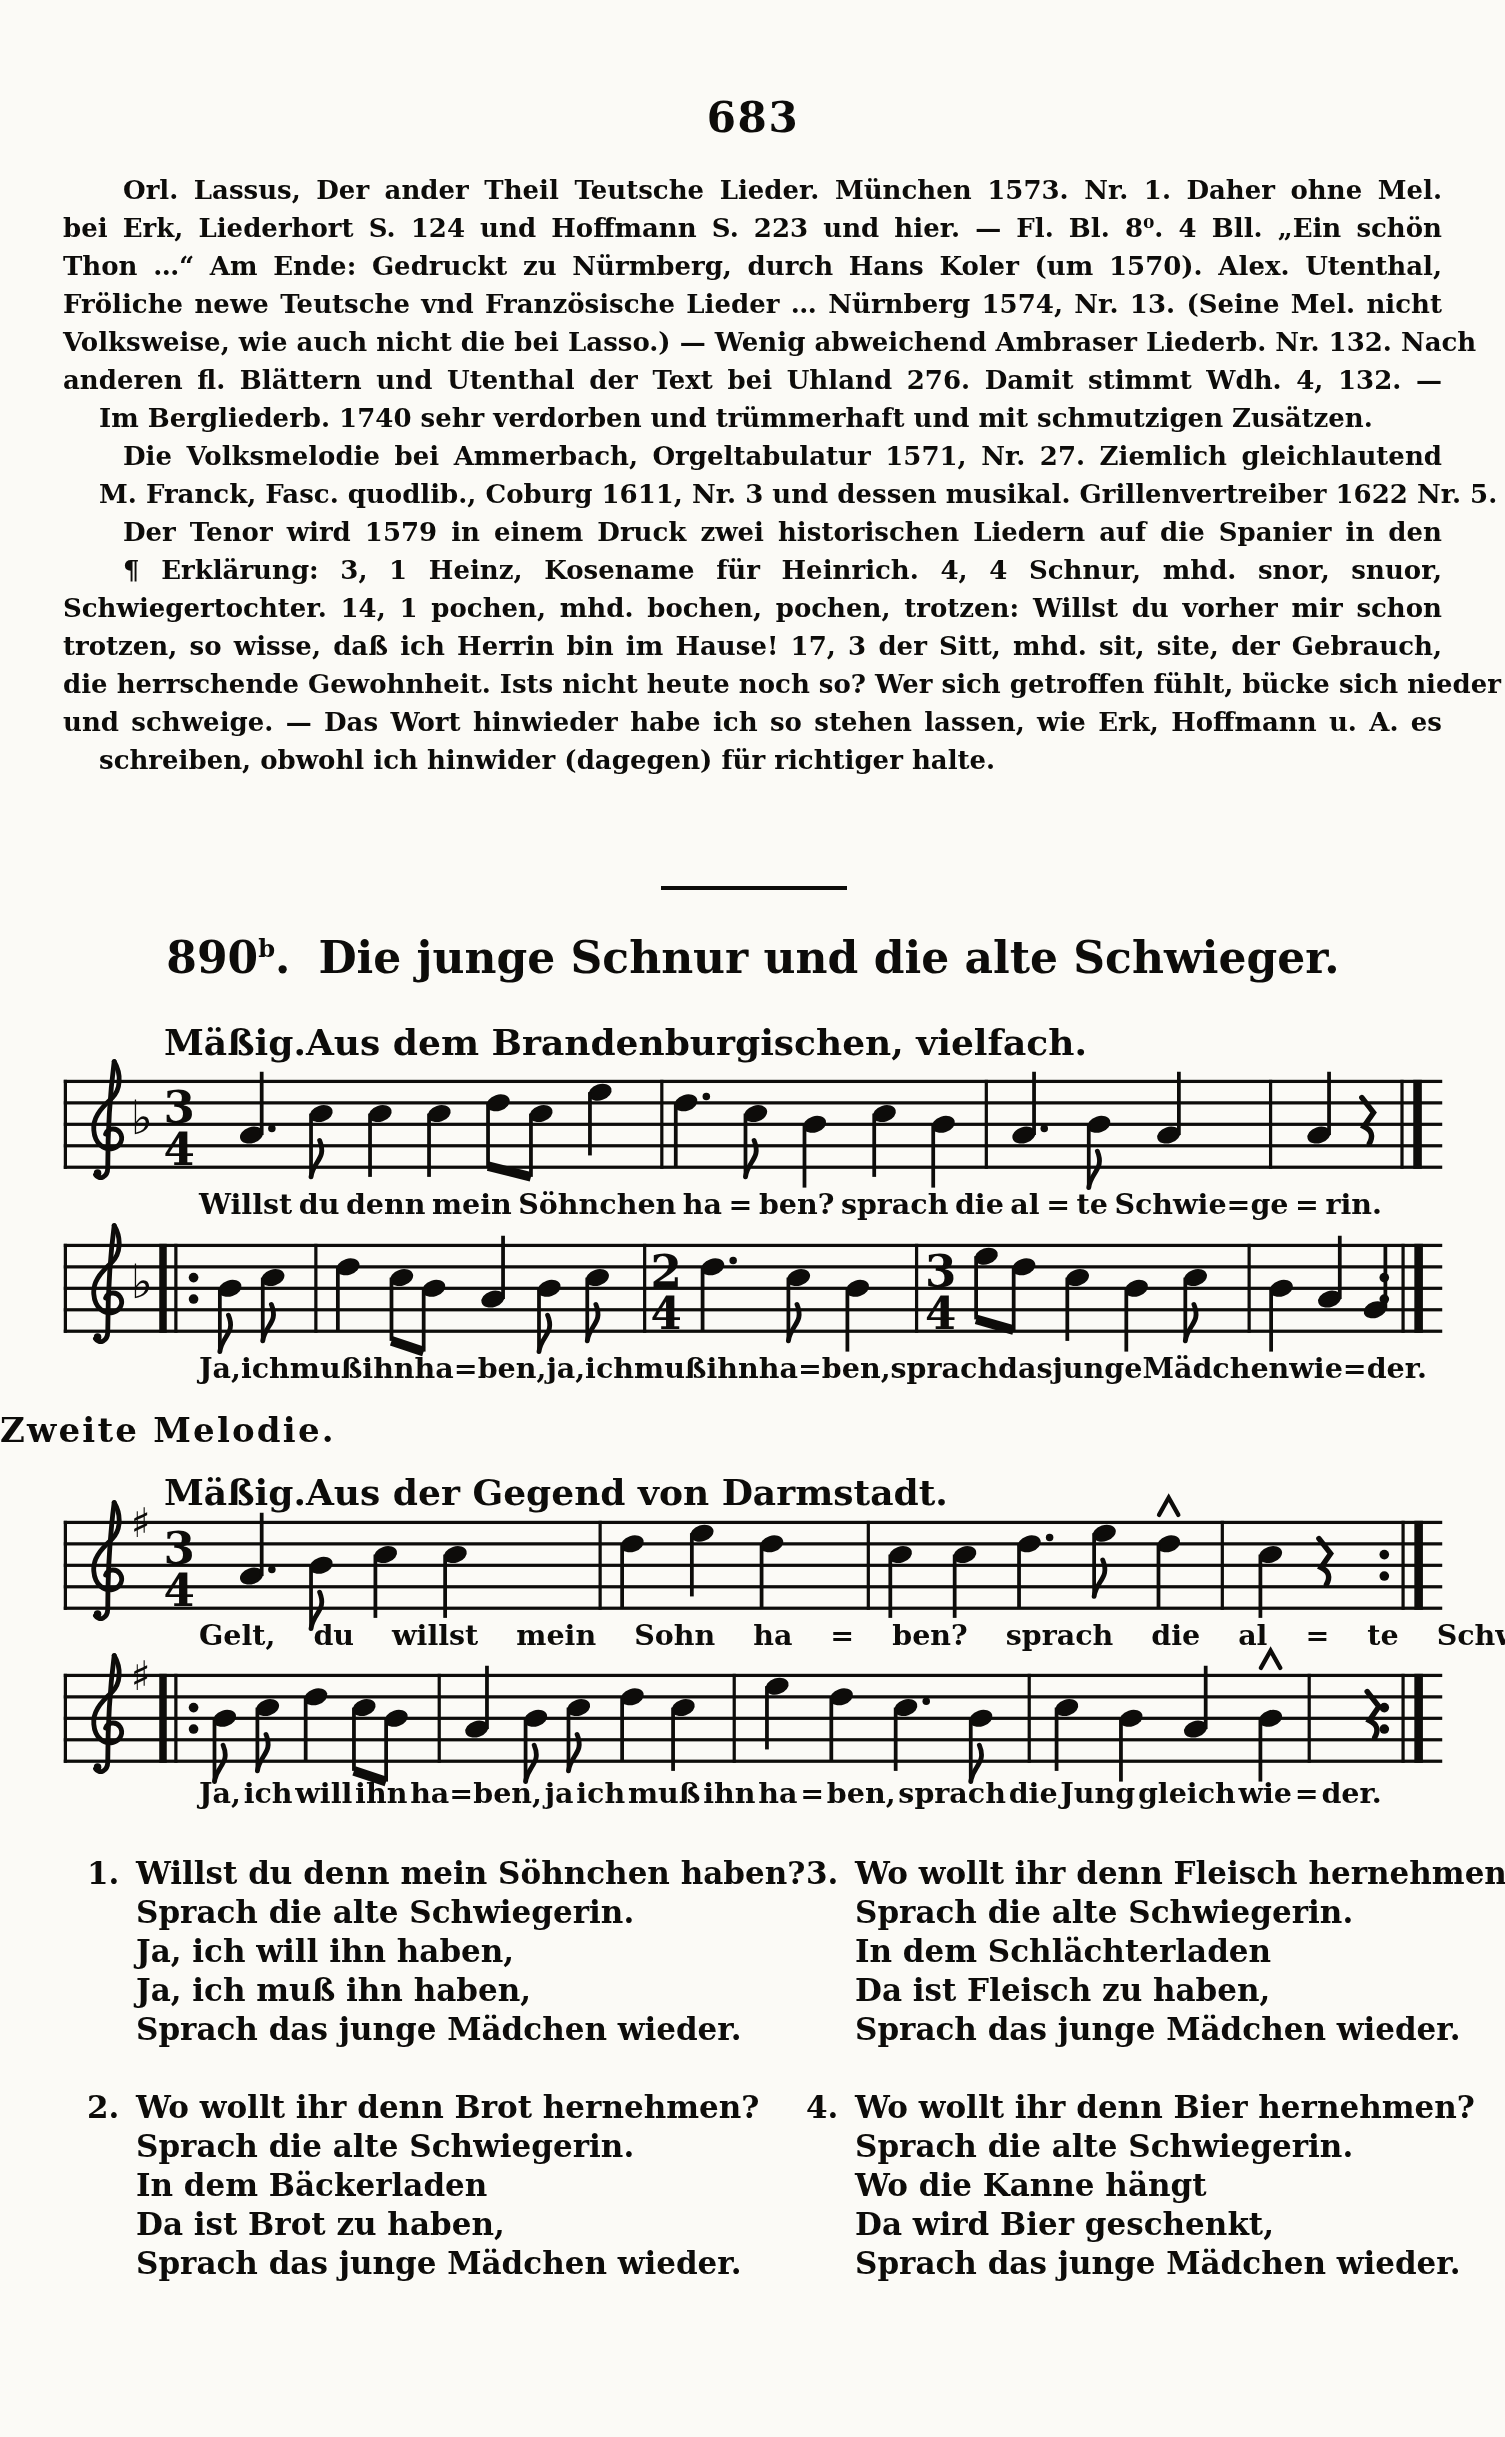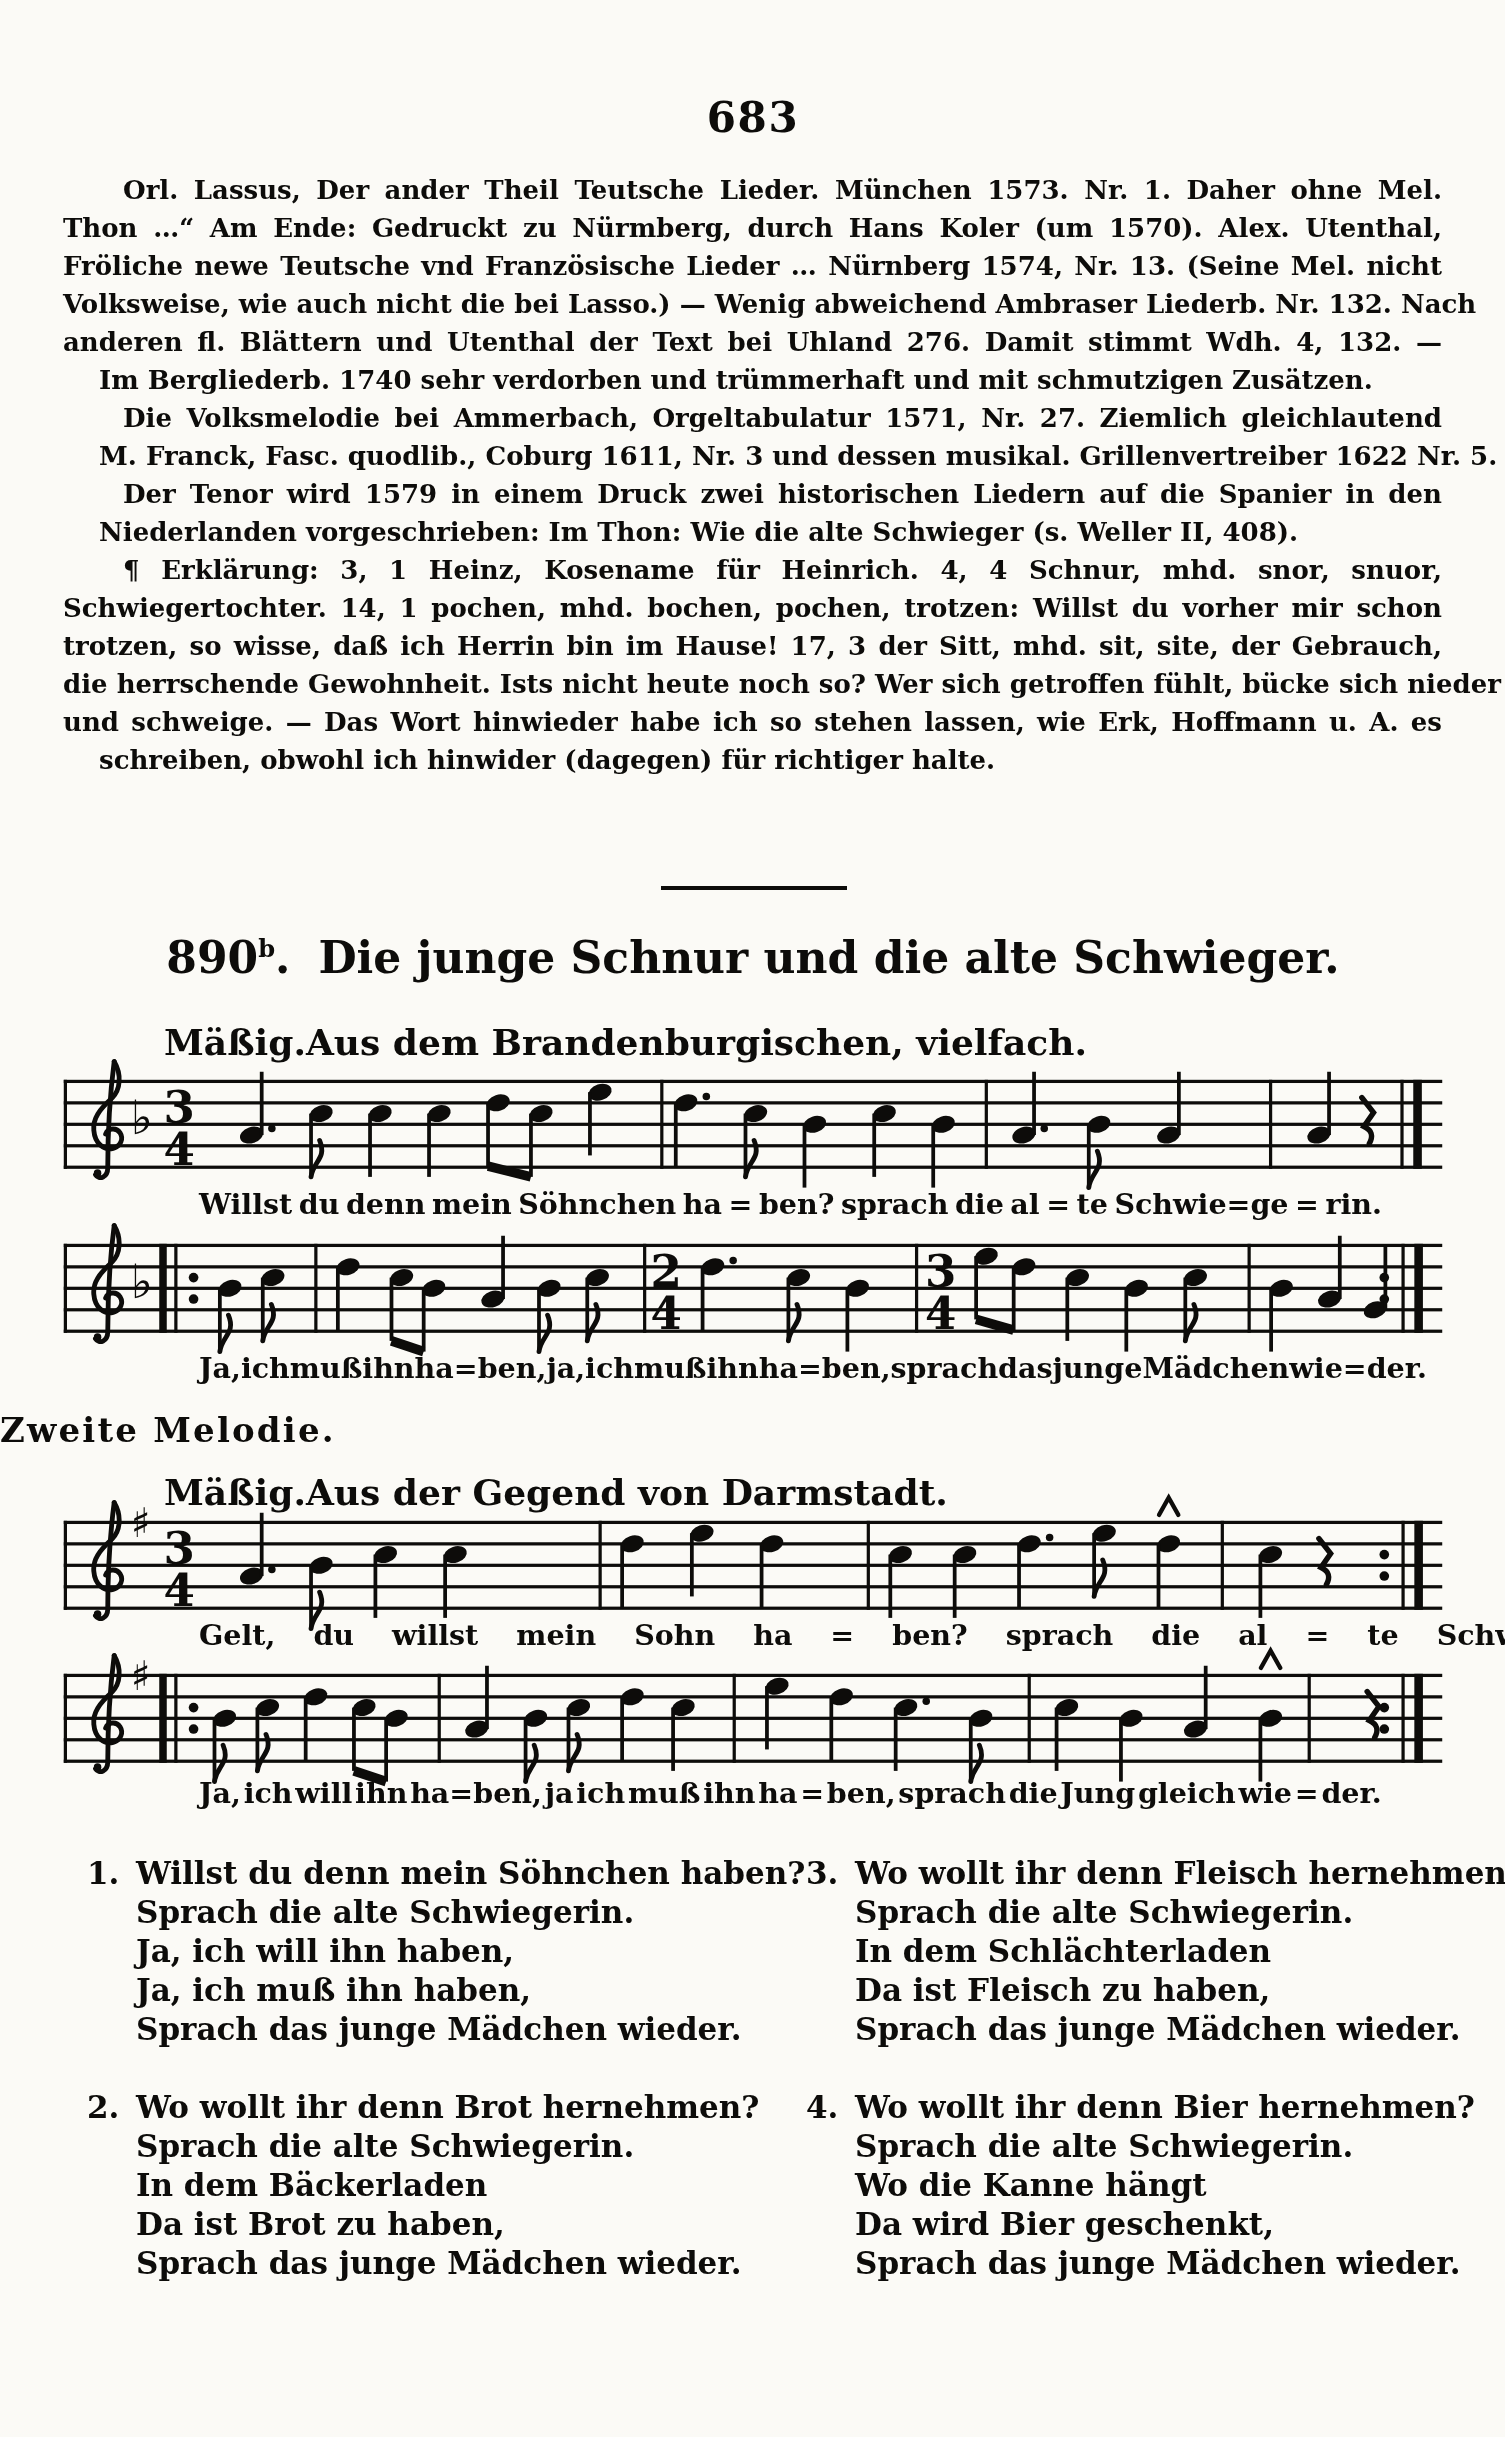--- a/index.html
+++ b/index.html
@@ -43,29 +43,29 @@
   .vnum{display:inline-block;width:49px;}
   .musictext{font-family:"DejaVu Sans","Liberation Sans",sans-serif;}
 </style>
 </head>
 <body>
 
 <div class="pageno">683</div>
 
 <div class="commentary" id="commentary">
     <div class="cline pstart">Orl. Lassus, Der ander Theil Teutsche Lieder. München 1573. Nr. 1. Daher ohne Mel.</div>
+    <div class="cline">bei Erk, Liederhort S. 124 und Hoffmann S. 223 und hier. — Fl. Bl. 8⁰. 4 Bll. „Ein schön</div>
     <div class="cline">Thon …“ Am Ende: Gedruckt zu Nürmberg, durch Hans Koler (um 1570). Alex. Utenthal,</div>
     <div class="cline">Fröliche newe Teutsche vnd Französische Lieder … Nürnberg 1574, Nr. 13. (Seine Mel. nicht</div>
     <div class="cline">Volksweise, wie auch nicht die bei Lasso.) — Wenig abweichend Ambraser Liederb. Nr. 132. Nach</div>
     <div class="cline">anderen fl. Blättern und Utenthal der Text bei Uhland 276. Damit stimmt Wdh. 4, 132. —</div>
     <div class="cline plast">Im Bergliederb. 1740 sehr verdorben und trümmerhaft und mit schmutzigen Zusätzen.</div>
     <div class="cline pstart">Die Volksmelodie bei Ammerbach, Orgeltabulatur 1571, Nr. 27. Ziemlich gleichlautend</div>
     <div class="cline plast">M. Franck, Fasc. quodlib., Coburg 1611, Nr. 3 und dessen musikal. Grillenvertreiber 1622 Nr. 5.</div>
     <div class="cline pstart">Der Tenor wird 1579 in einem Druck zwei historischen Liedern auf die Spanier in den</div>
-    <div class="cline plast">Niederlanden vorgeschrieben: Im Thon: Wie die alte Schwieger (s. Weller II, 408).</div>
     <div class="cline pstart">¶  Erklärung: 3, 1 Heinz, Kosename für Heinrich.  4, 4 Schnur, mhd. snor, snuor,</div>
     <div class="cline">Schwiegertochter.  14, 1 pochen, mhd. bochen, pochen, trotzen: Willst du vorher mir schon</div>
     <div class="cline">trotzen, so wisse, daß ich Herrin bin im Hause!  17, 3 der Sitt, mhd. sit, site, der Gebrauch,</div>
     <div class="cline">die herrschende Gewohnheit.  Ists nicht heute noch so?  Wer sich getroffen fühlt, bücke sich nieder</div>
     <div class="cline">und schweige. — Das Wort hinwieder habe ich so stehen lassen, wie Erk, Hoffmann u. A. es</div>
     <div class="cline plast">schreiben, obwohl ich hinwider (dagegen) für richtiger halte.</div>
   </div>
 
 <div class="divider"></div>
 

